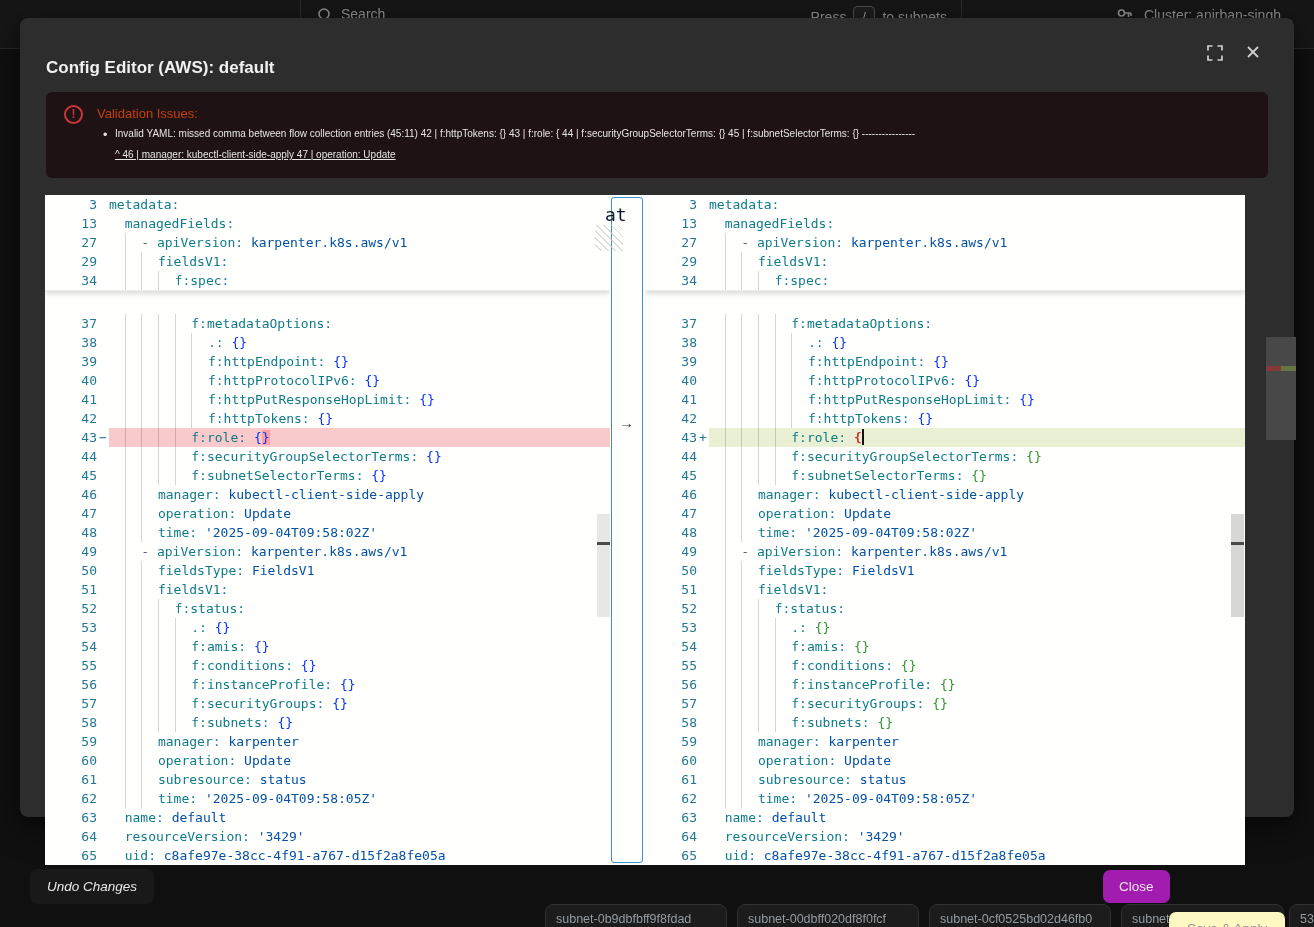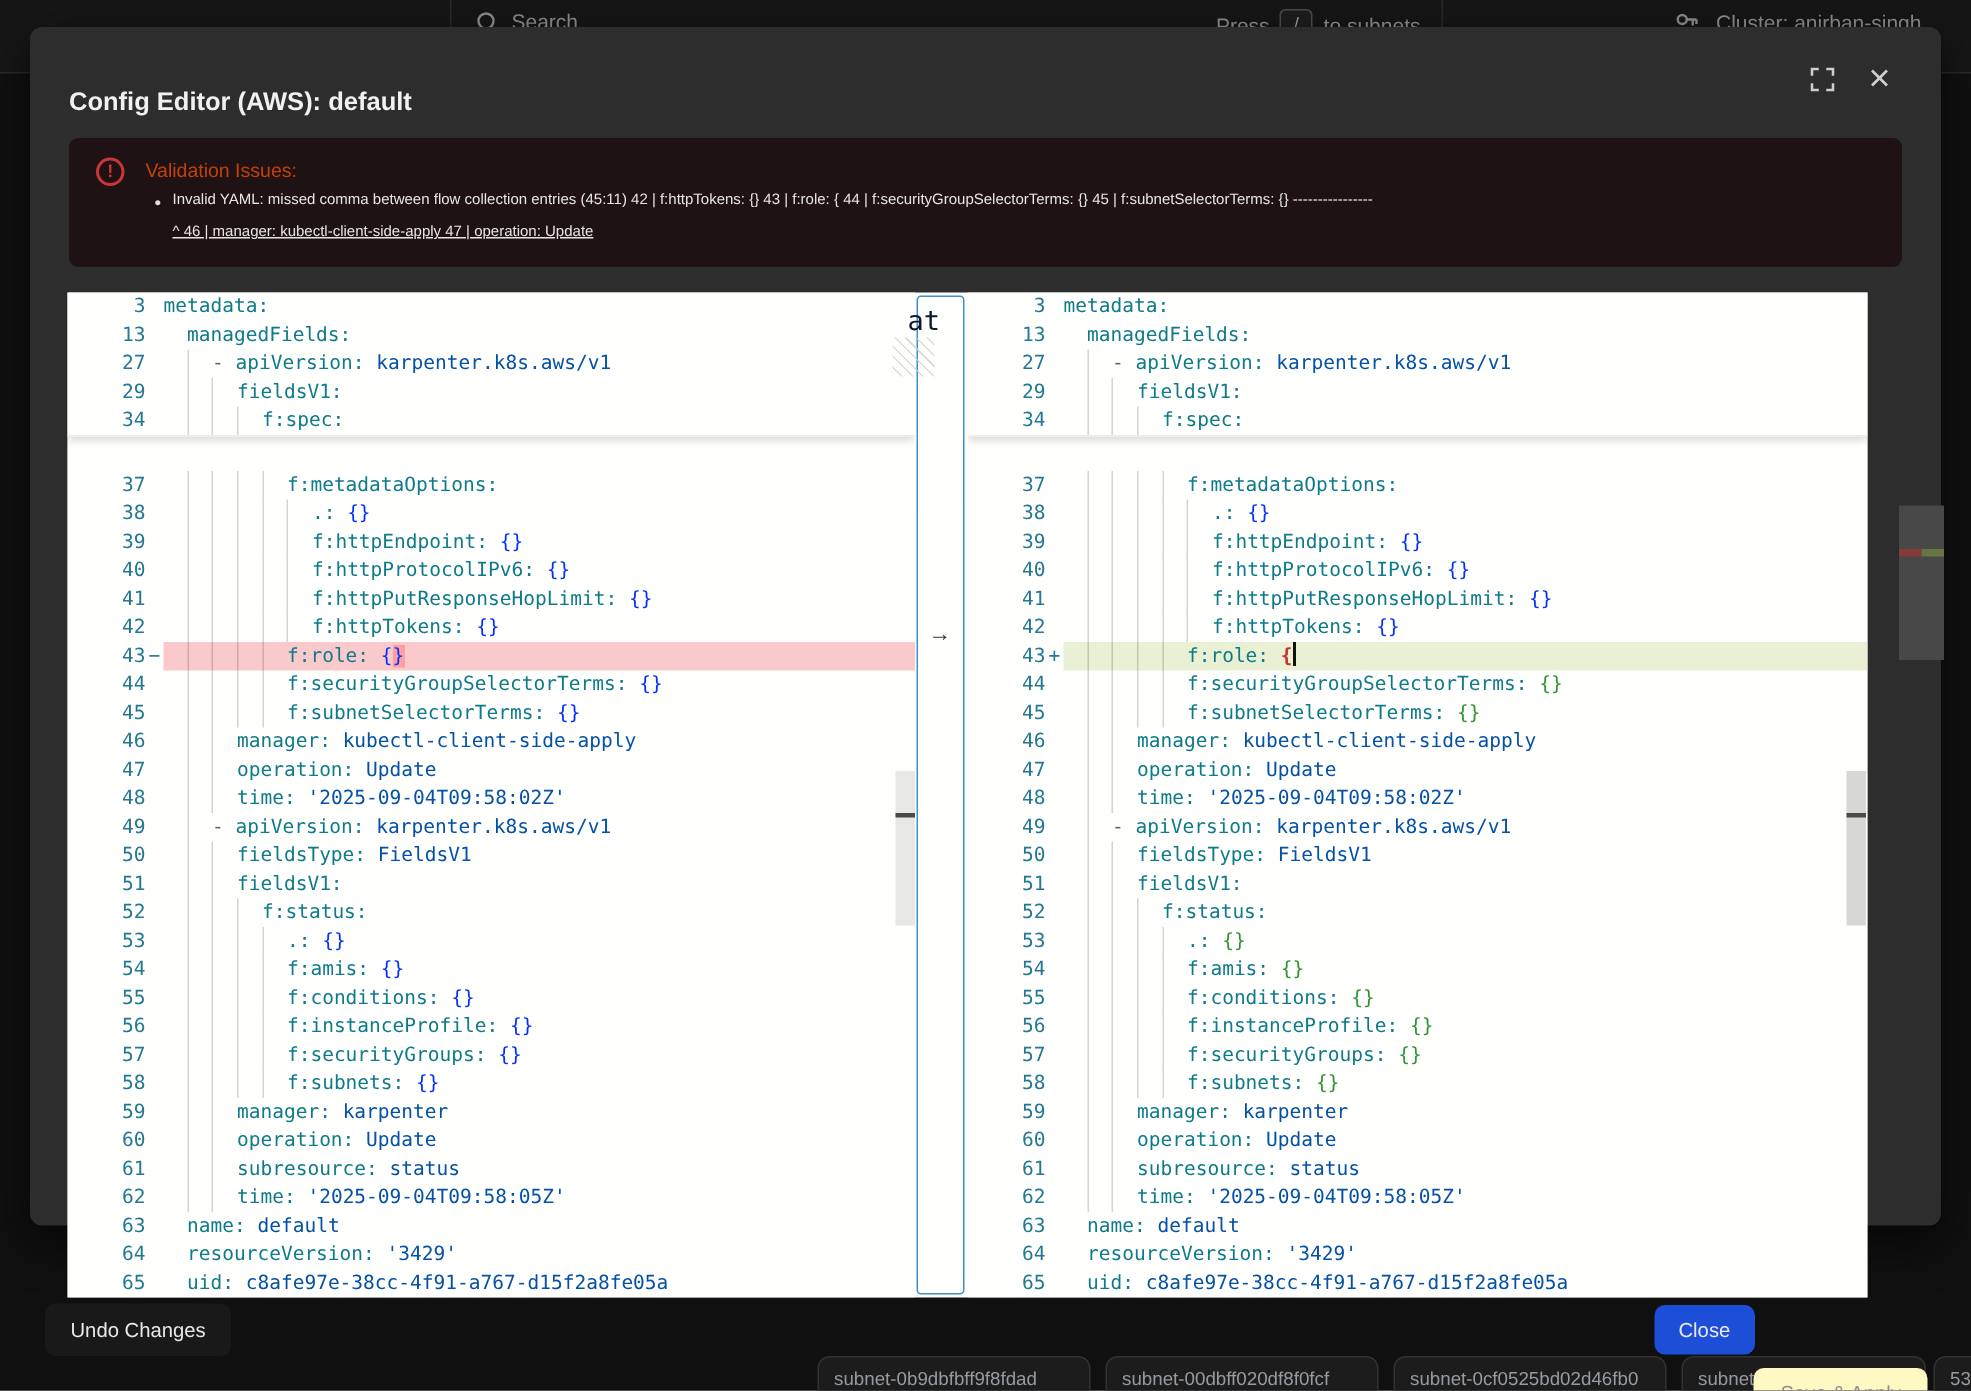--- a/index.html
+++ b/index.html
@@ -63,22 +63,22 @@
   #artifact-hatch{position:absolute;left:550px;top:30px;width:28px;height:26px;z-index:5;
     background:repeating-linear-gradient(45deg,transparent 0 4px,#cfcfcf 4px 5px);opacity:.7;}
   
   .vslider{position:absolute;width:13px;background:rgba(110,110,110,.28);z-index:6;}
   .sb-dash{position:absolute;width:13px;height:3px;background:#4a4a4a;z-index:7;}
   #ov-viewport{position:absolute;left:1246px;top:319px;width:30px;height:103px;background:#484848;}
   #ov-del{position:absolute;left:1246px;top:348px;width:15px;height:5px;background:#86393a;}
   #ov-ins{position:absolute;left:1261px;top:348px;width:15px;height:5px;background:#697444;}
   
   .btn{position:absolute;border-radius:7px;font-size:13.5px;text-align:center;cursor:pointer;box-sizing:border-box;}
-  #undo-btn{left:10px;top:851px;padding:10px 17px;background:#191919;color:#e8e8e8;}
-  #close-action-btn{left:1083px;top:852px;padding:9px 16px;background:#1d4ed8;color:#e8e8e8;}
+  #undo-btn{left:10px;top:851px;padding:10px 17px;background:#191919;color:#e8e8e8;font-style:italic;}
+  #close-action-btn{left:1083px;top:852px;padding:9px 16px;background:#a21caf;color:#e8e8e8;}
   #save-btn{left:1149px;top:852px;padding:9px 18px;background:#fef9c3;color:#8f8f8f;cursor:default;margin-top:42px;}
   svg{display:block;}
 </style>
 </head>
 <body>
 
 <div id="topbar">
   <div id="search-area">
     <span id="search-icon">
       <svg width="17" height="17" viewBox="0 0 17 17">

